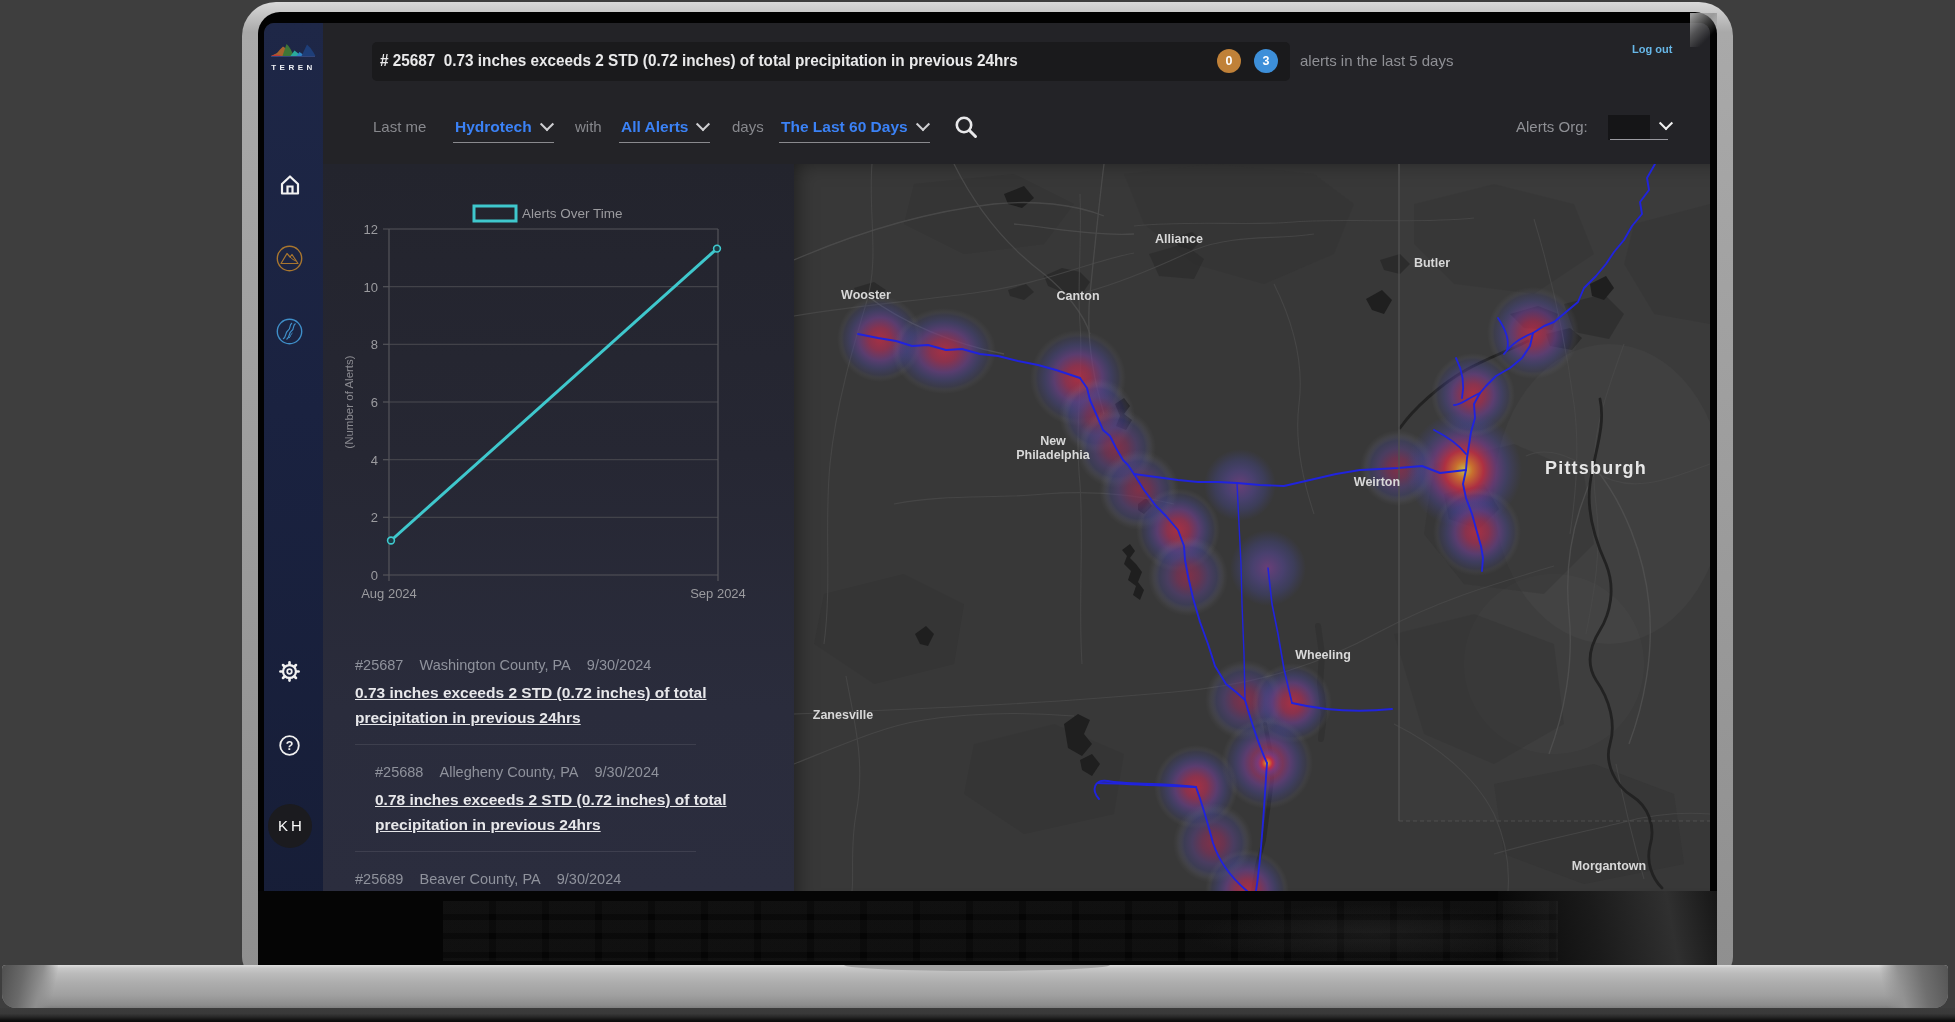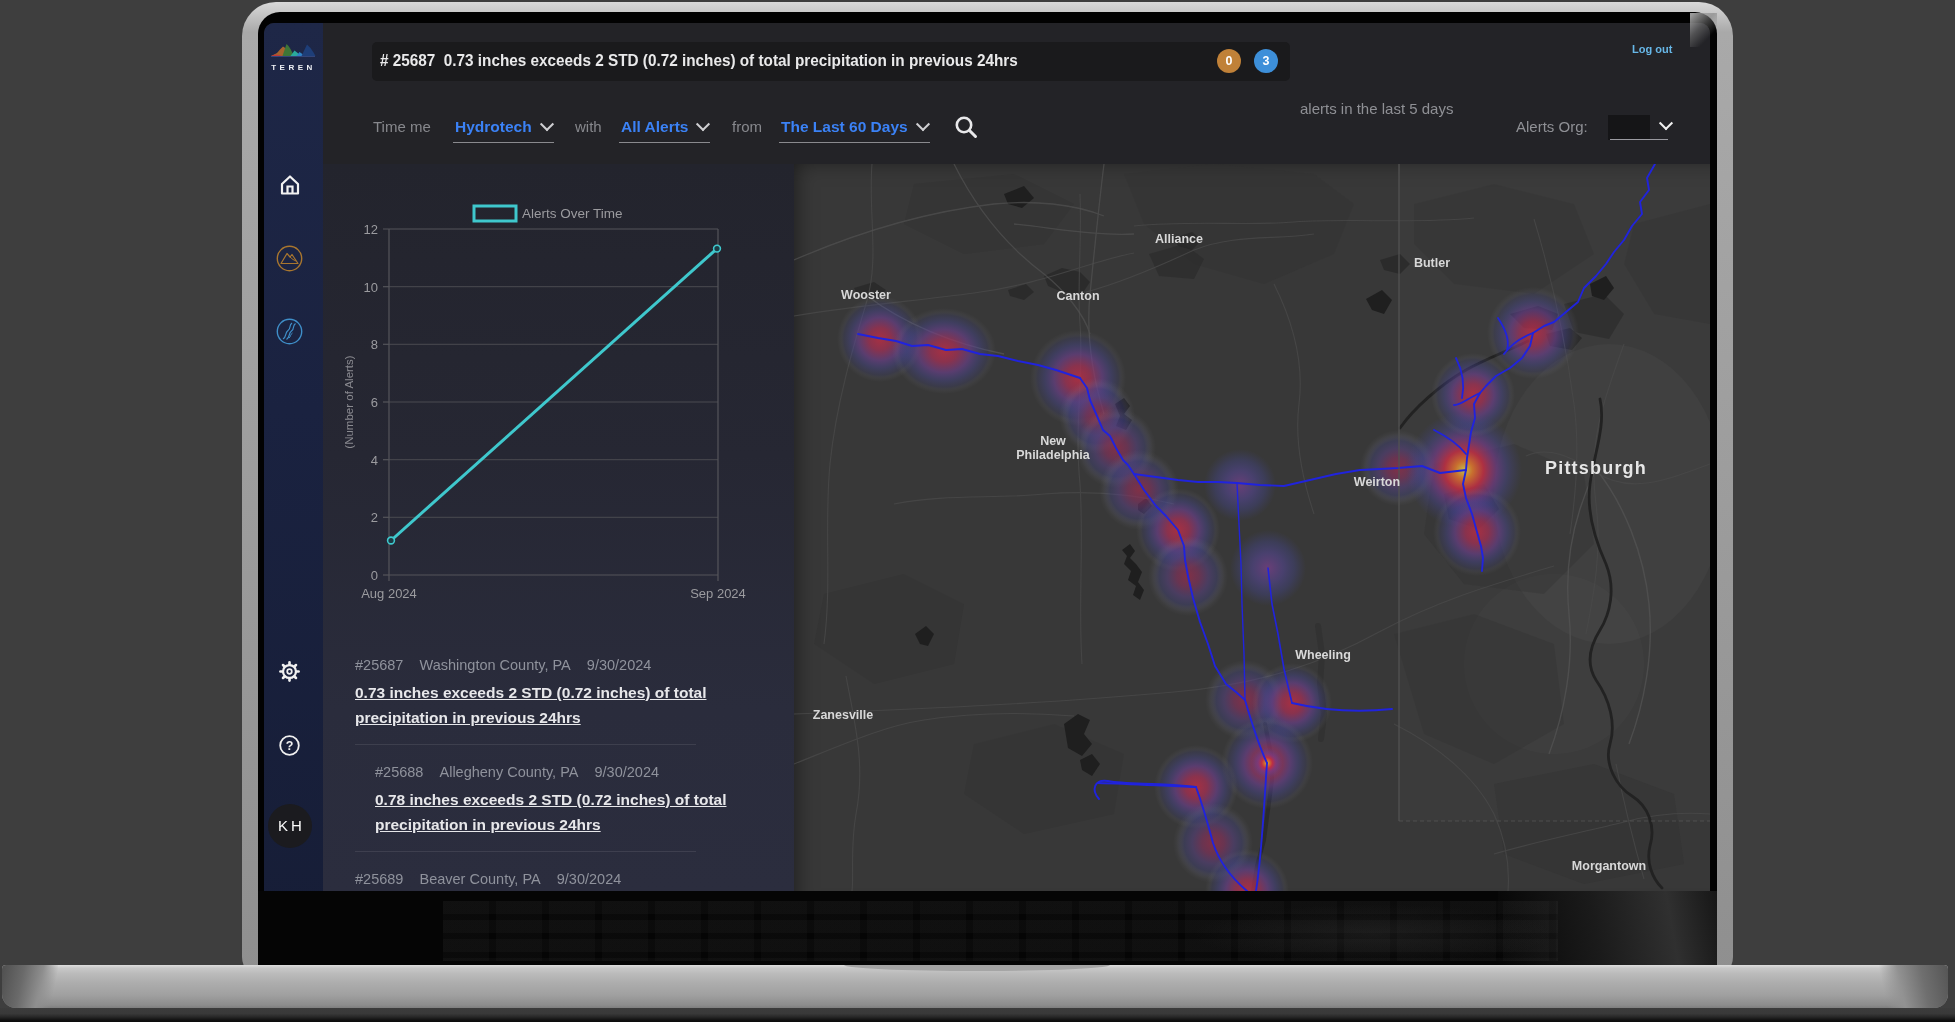--- a/index.html
+++ b/index.html
@@ -24,21 +24,21 @@
     background:linear-gradient(180deg,#1e2747 0,#1a2240 40%,#161d36 100%);padding-left:29px; }
 
   
   #topbar { left:59px; top:0; width:1387px; height:141px; background:#232327; }
   #alertbox { left:108px; top:19px; width:918px; height:39px; background:#1a1a1c; border-radius:5px; }
   #alertbox .txt { position:absolute; left:8px; top:9px; color:#e9e9ea; font-size:17px; font-weight:bold; letter-spacing:0; transform:scaleX(.9); transform-origin:left center; white-space:nowrap; }
   .badge { position:absolute; width:24px; height:24px; border-radius:50%; color:#fff;
      font-size:12.5px; font-weight:bold; text-align:center; line-height:24px; }
   #b0 { left:845px; top:7px; background:#c08138; }
   #b3 { left:882px; top:7px; background:#3d8fd9; }
-  #alertsin { left:1036px; top:29px; color:#8f9095; font-size:15px;margin-top:48px; }
+  #alertsin { left:1036px; top:29px; color:#8f9095; font-size:15px; }
   #logout { left:1368px; top:20px; color:#67b7e8; font-size:11px; font-weight:bold; }
 
   #filterrow { left:59px; top:84px; width:1387px; height:45px; color:#87888d; font-size:15px; }
   .frow { position:absolute; top:11px; }
   .fsel { color:#3b82f6; font-weight:bold; font-size:15.5px; border-bottom:1px solid #8a8a8e; padding:0 2px 6px 2px; }
   .chev { display:inline-block; width:10px; height:10px; border-right:2.4px solid #cfcfd2; border-bottom:2.4px solid #cfcfd2; transform:rotate(45deg) translate(-2px,-2px); margin-left:10px; }
 
   
   #leftpanel { left:59px; top:141px; width:471px; height:727px;
     background:linear-gradient(180deg,#23242d 0,#262733 40%,#2a2c3c 75%,#2b2d3e 100%); }
@@ -134,25 +134,25 @@
     </div>
     <div id="alertbox" class="abs">
       <div class="txt"># 25687&nbsp;&nbsp;0.73 inches exceeds 2 STD (0.72 inches) of total precipitation in previous 24hrs</div>
       <div class="badge" id="b0">0</div>
       <div class="badge" id="b3">3</div>
     </div>
     <div id="alertsin" class="abs">alerts in the last 5 days</div>
     <div id="logout" class="abs">Log out</div>
 
     <div id="filterrow" class="abs">
-      <span class="frow" style="left:50px;">Time me</span>
+      <span class="frow" style="left:50px;">Last me</span>
       <span class="frow fsel" style="left:130px;">Hydrotech<span class="chev"></span></span>
       <span class="frow" style="left:252px;">with</span>
       <span class="frow fsel" style="left:296px;">All Alerts<span class="chev"></span></span>
-      <span class="frow" style="left:409px;">from</span>
+      <span class="frow" style="left:409px;">days</span>
       <span class="frow fsel" style="left:456px;">The Last 60 Days<span class="chev"></span></span>
       <svg class="frow" style="left:630px; top:7px;" width="26" height="26" viewBox="0 0 26 26">
         <circle cx="11" cy="11" r="7.2" fill="none" stroke="#e8e8ea" stroke-width="2.6"></circle>
         <line x1="16.5" y1="16.5" x2="22.5" y2="22.5" stroke="#e8e8ea" stroke-width="3" stroke-linecap="round"></line>
       </svg>
       <span class="frow" style="left:1193px; color:#8f9095;">Alerts Org:</span>
       <span class="frow" style="left:1285px; top:8px; width:42px; height:25px; background:#151517; display:inline-block;"></span>
       <span class="frow chev" style="left:1328px; top:14px; border-color:#f0f0f0;"></span>
       <span class="frow" style="left:1287px; top:32px; width:58px; height:1px; background:#9a9aa0; display:inline-block;"></span>
     </div>

